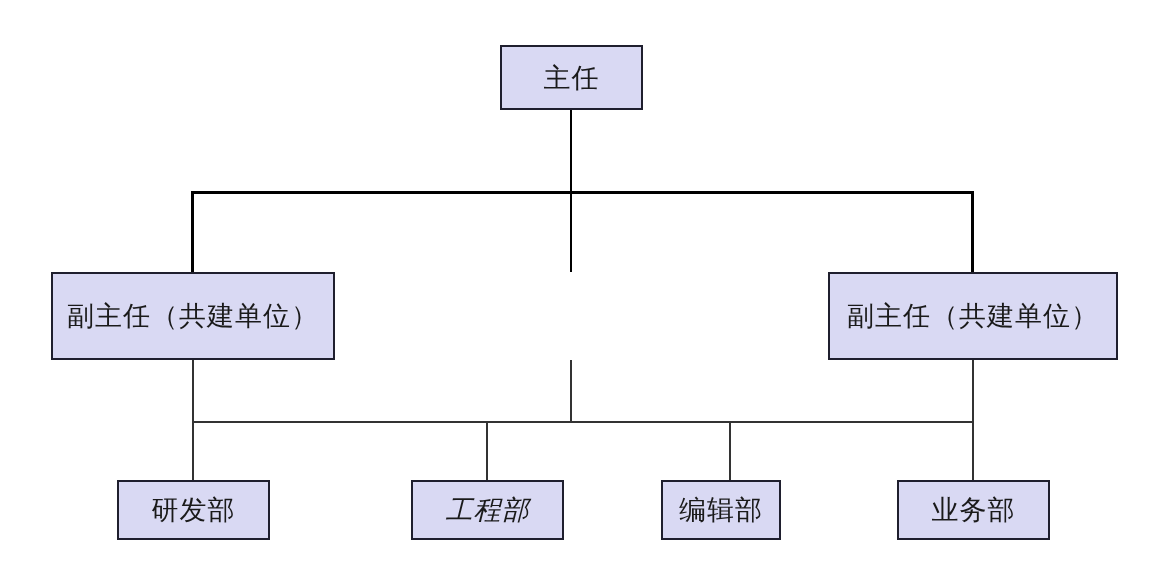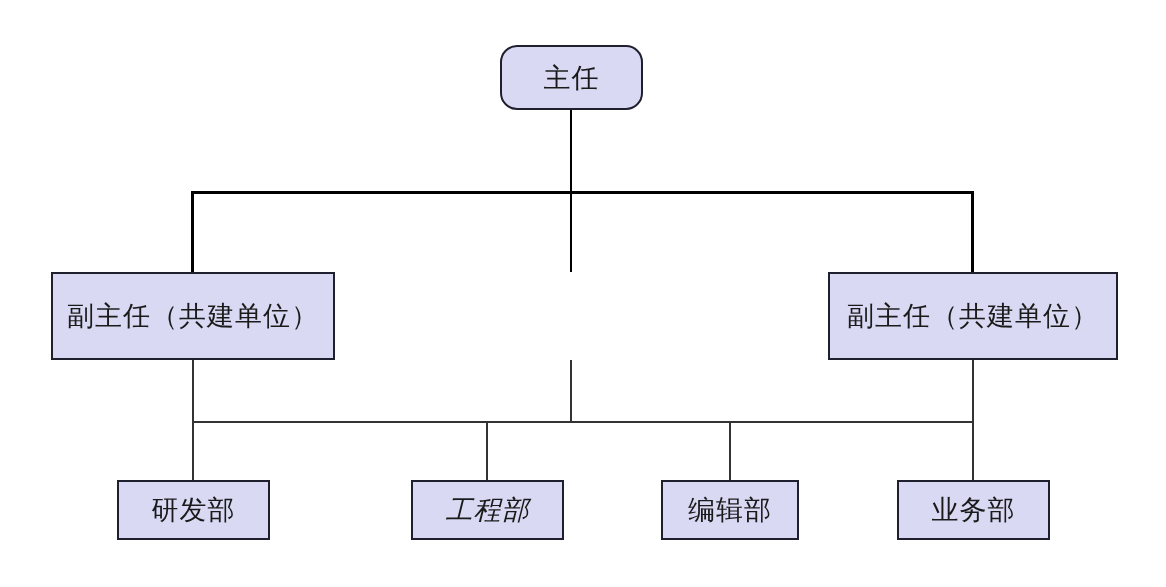--- a/index.html
+++ b/index.html
@@ -29,27 +29,27 @@
     font-size: 27px;
     color: #1a1a1a;
     letter-spacing: 1px;
     white-space: nowrap;
   }
   .line { position: absolute; }
   .line.primary { background: var(--line-primary); }
   .line.secondary { background: var(--line-secondary); }
 
   
-  .n-root    { left: 500px; top: 45px;  width: 143px; height: 65px; border-radius: 17px; }
+  .n-root    { left: 500px; top: 45px;  width: 143px; height: 65px; }
   .n-dep1    { left: 51px;  top: 272px; width: 284px; height: 88px; }
   .n-dep2    { left: 449px; top: 272px; width: 245px; height: 88px; }
   .n-dep3    { left: 828px; top: 272px; width: 290px; height: 88px; }
   .n-dept1   { left: 117px; top: 480px; width: 153px; height: 60px; }
   .n-dept2   { left: 411px; top: 480px; width: 153px; height: 60px; font-style: italic; }
-  .n-dept3   { left: 661px; top: 480px; width: 138px; height: 60px; }
+  .n-dept3   { left: 661px; top: 480px; width: 120px; height: 60px; }
   .n-dept4   { left: 897px; top: 480px; width: 153px; height: 60px; text-align: center; }
 
   
   .l-stem    { left: 570px; top: 110px; width: 2px;   height: 83px; }
   .l-h1      { left: 191px; top: 191px; width: 783px; height: 3px;  }
   .l-v1a     { left: 191px; top: 193px; width: 3px;   height: 79px; }
   .l-v1b     { left: 570px; top: 194px; width: 2px;   height: 78px; }
   .l-v1c     { left: 971px; top: 193px; width: 3px;   height: 79px; }
 
   

